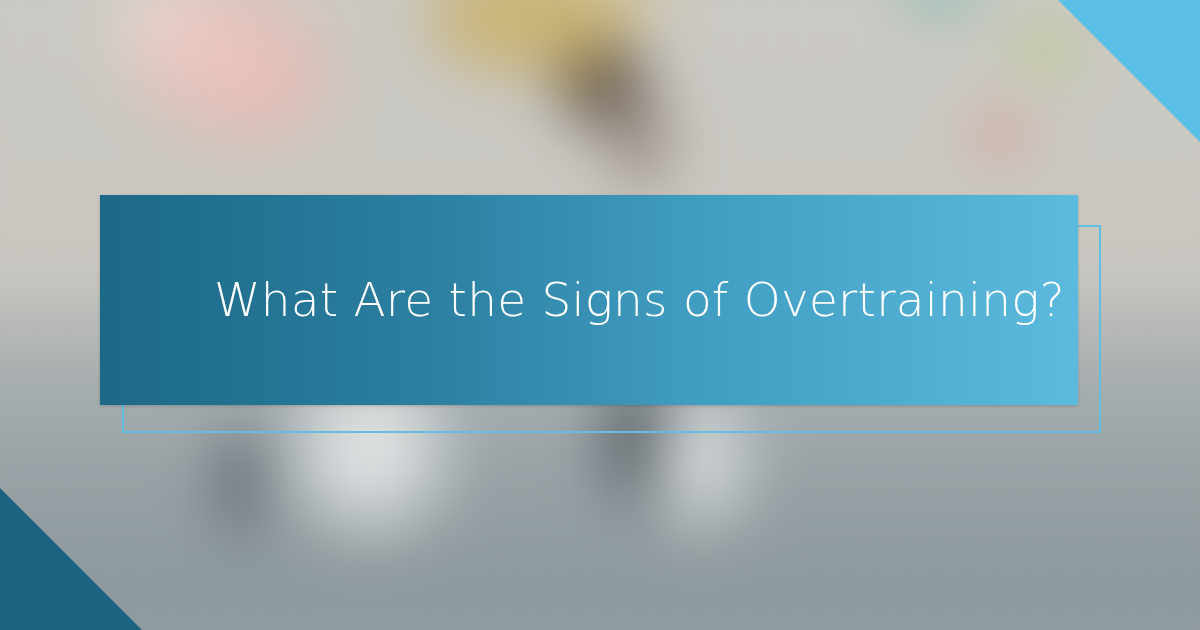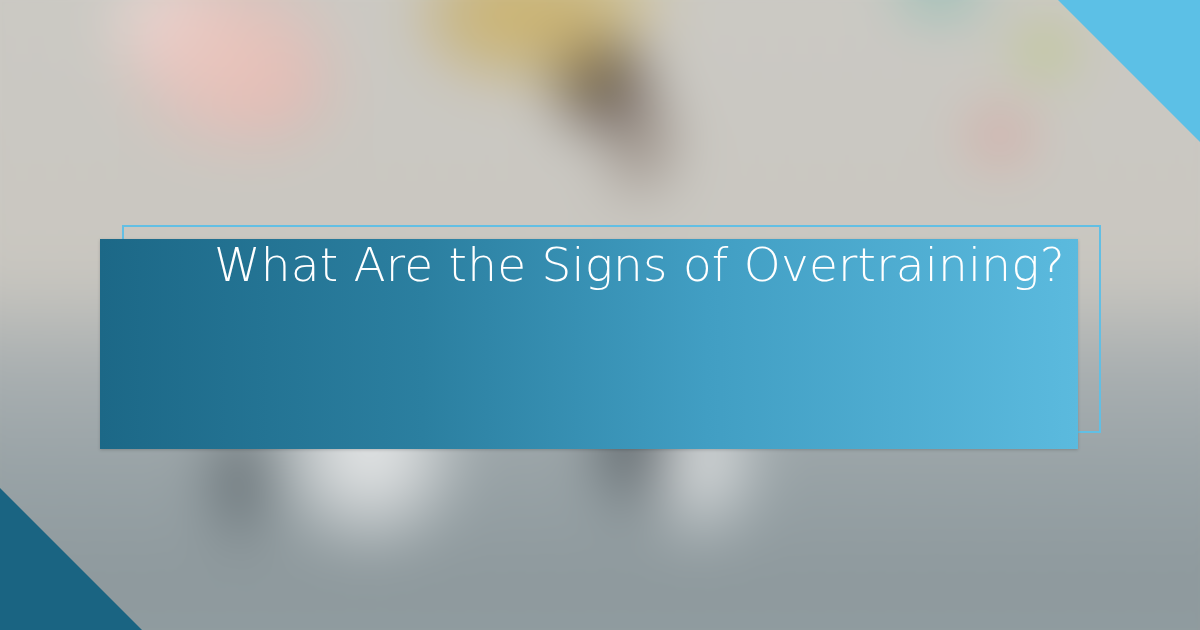--- a/index.html
+++ b/index.html
@@ -76,22 +76,21 @@
 
   .banner-fill {
     position: absolute;
     left: 100px;
     top: 195px;
     width: 978px;
     height: 210px;
     background: linear-gradient(90deg, #1c6887 0%, #2b7fa0 33%, #419ec3 62%, #5bbade 100%);
     box-shadow: 0 1px 3px rgba(0,0,0,0.18);
     display: flex;
-    align-items: flex-start;
-    margin-top: 44px;
+    align-items: center;
   }
 
   .banner-title {
     color: #ffffff;
     font-family: "DejaVu Sans", sans-serif;
     font-weight: 300;
     font-size: 47px;
     letter-spacing: 0.2px;
     line-height: 1.1;
     white-space: nowrap;

